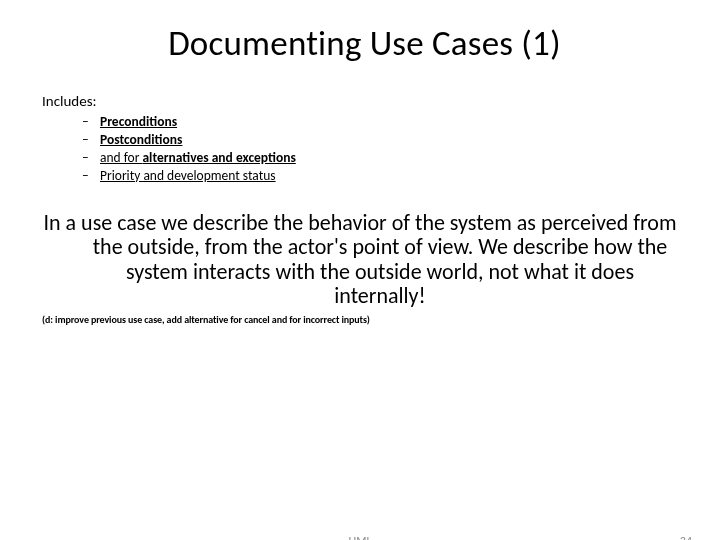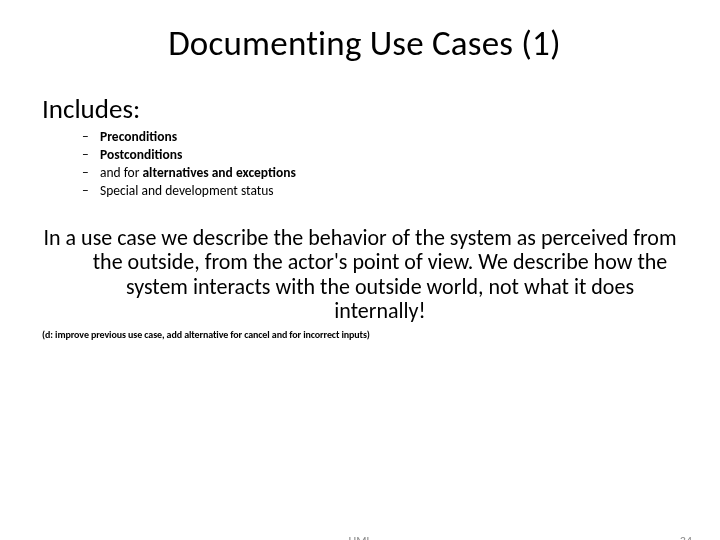--- a/index.html
+++ b/index.html
@@ -23,35 +23,36 @@
     font-size: 35px;
     font-weight: 400;
     margin-top: 22px;
     letter-spacing: 0.2px;
     margin-left: 9px;
   }
   .body {
     padding: 0 42px;
   }
   .includes {
-    font-size: 27px;
+    font-size: 15px;
     margin-top: 28px;
     margin-bottom: 4px;
   }
   ul.items {
     list-style: none;
     padding: 0;
     margin: 0 0 0 40px;
   }
   ul.items li {
     position: relative;
     font-size: 13.5px;
     line-height: 1.25;
     padding-left: 18px;
     margin: 1px 0;
+    text-decoration: underline;
   }
   ul.items li::before {
     content: "–";
     position: absolute;
     left: 0;
     top: 0;
   }
   .item-inner b { font-weight: 700; }
   .para {
     font-size: 22px;
@@ -91,21 +92,21 @@
 
   <div class="title">Documenting Use Cases (1)</div>
 
   <div class="body">
     <div class="includes">Includes:</div>
 
     <ul class="items">
       <li><span class="item-inner"><b>Preconditions</b></span></li>
       <li><span class="item-inner"><b>Postconditions</b></span></li>
       <li><span class="item-inner">and for <b>alternatives and exceptions</b></span></li>
-      <li><span class="item-inner">Special and development status</span></li>
+      <li><span class="item-inner">Priority and development status</span></li>
     </ul>
 
     <div class="para">In a use case we describe the behavior of the system as perceived from the outside, from the actor's point of view. We describe how the system interacts with the outside world, not what it does internally!</div>
 
     <div class="note">(d: improve previous use case, add alternative for cancel and for incorrect inputs)</div>
   </div>
 
   <div class="footer-center">UML</div>
   <div class="footer-right">34</div>
 </div>

